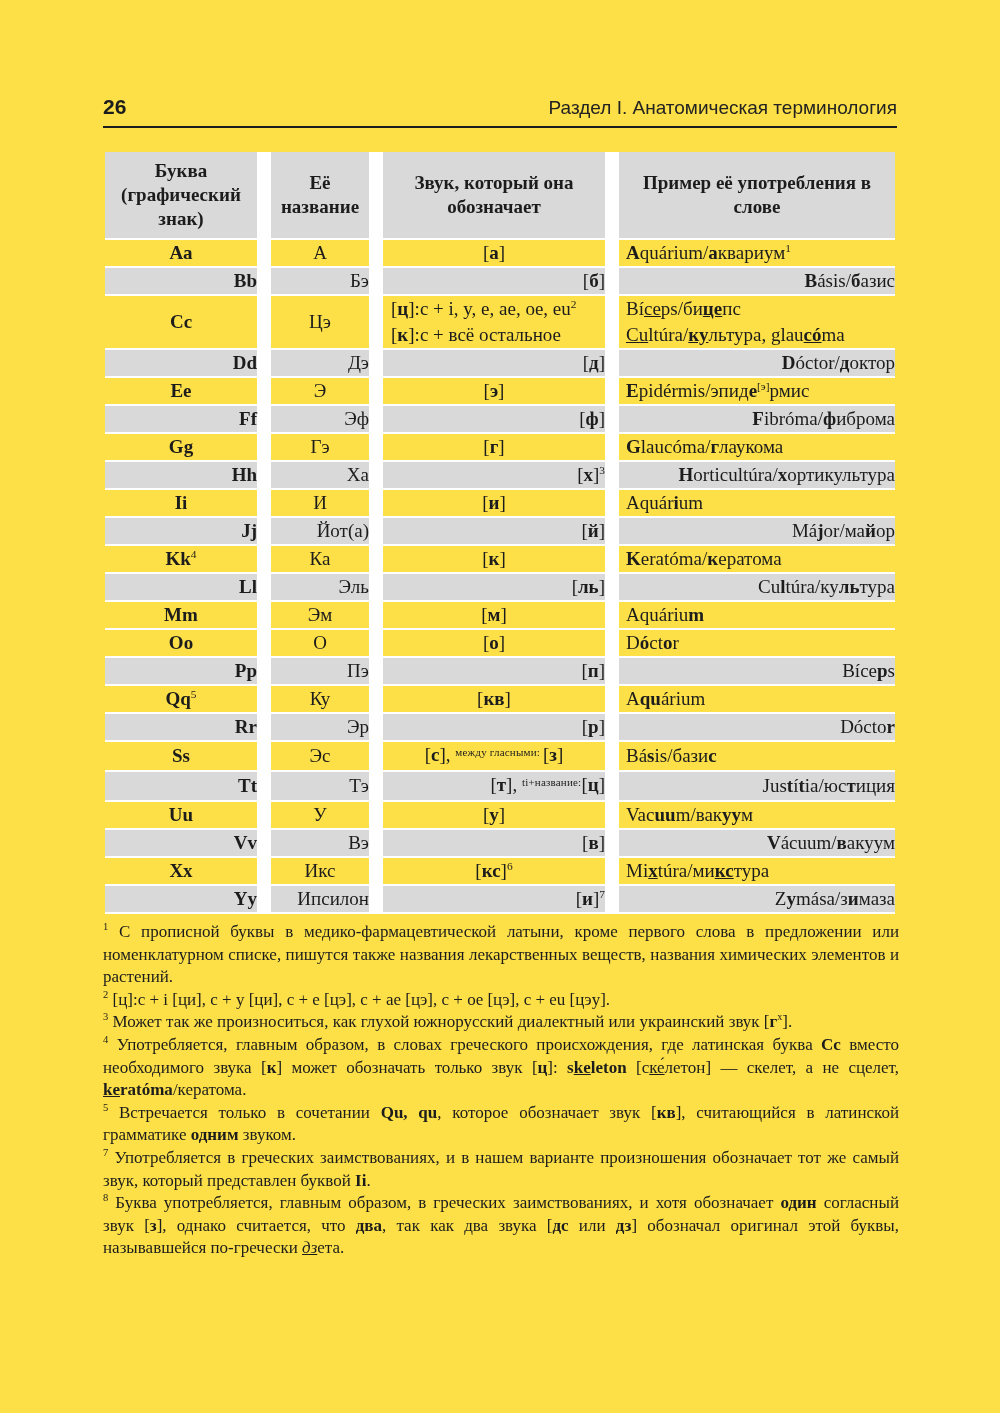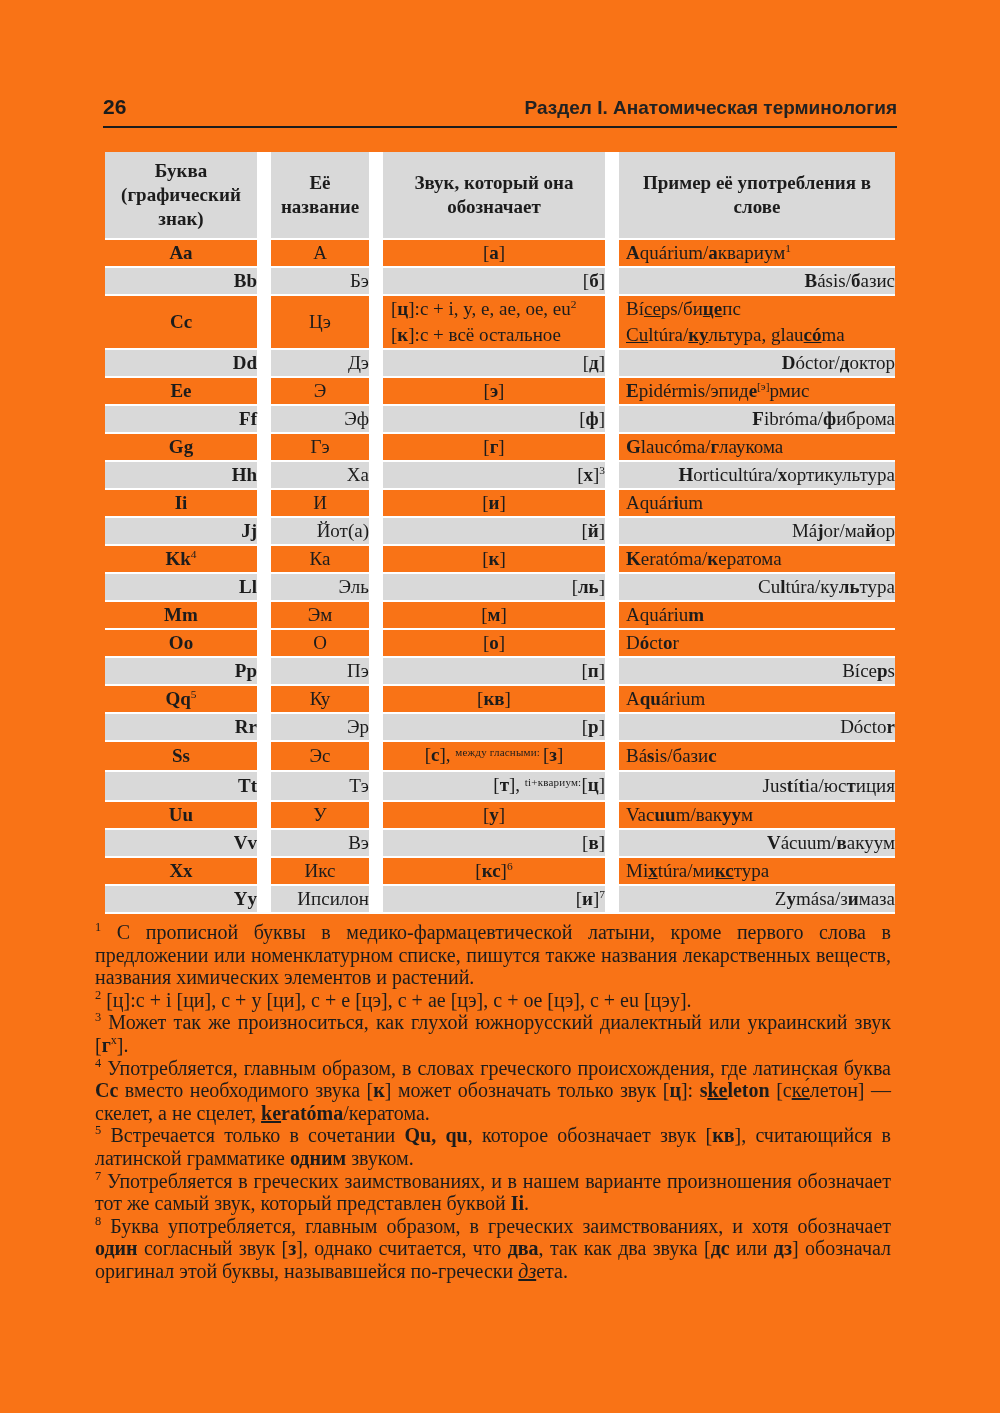--- a/index.html
+++ b/index.html
@@ -1,22 +1,22 @@
 <!DOCTYPE html>
 <html style="--shade: #d9d9d9;"><head>
 <meta charset="utf-8">
 <style>
   html,body{margin:0;padding:0;background:#ffffff;}
   body{width:1000px;height:1413px;font-family:"Liberation Serif",serif;color:#1c1c1c;position:relative;}
-  .page{position:absolute;inset:0;background:#f97316;}
+  .page{position:absolute;inset:0;background:#fde047;}
 
   
   .pageheader{position:absolute;top:95px;left:103px;width:794px;display:flex;justify-content:space-between;align-items:baseline;font-family:"Liberation Sans",sans-serif;}
   .pagenum{font-weight:bold;font-size:21px;}
-  .sectitle{font-size:19px;font-weight:700;color:#222;}
+  .sectitle{font-size:19px;font-weight:400;color:#222;}
   .headrule{position:absolute;top:126px;left:103px;width:794px;height:2px;background:#1c1c1c;}
 
   
   table.alpha{position:absolute;top:152px;left:105px;width:790px;border-collapse:separate;border-spacing:0;table-layout:fixed;font-size:19px;}
   col.c1{width:152px;} col.c2{width:112px;} col.c3{width:236px;} col.c4{width:290px;}
   th,td{padding:0;border-bottom:2px solid #fff;vertical-align:middle;}
   th{background:var(--shade,#d9d9d9);font-weight:bold;height:86px;text-align:center;line-height:1.25;font-size:19px;}
   td{height:24px;text-align:center;}
   td+td,th+th{border-left:14px solid #fff;}
   tr.shaded td{background:var(--shade,#d9d9d9);text-align:right;}
@@ -25,21 +25,21 @@
   td .line{line-height:26px;}
   .s-b{font-weight:bold;}
   .s-u{text-decoration:underline;}
   .s-bu{font-weight:bold;text-decoration:underline;}
   .s-i{}
   .s-iu{font-style:italic;text-decoration:underline;}
   .s-sup{font-size:0.6em;vertical-align:super;line-height:0;}
   .s-small{font-size:11px;position:relative;top:-5px;letter-spacing:0.2px;}
 
   
-  .footnotes{position:absolute;top:921px;left:95px;width:796px;font-size:20px;line-height:22.6px;text-align:justify;}
+  .footnotes{position:absolute;top:921px;left:103px;width:796px;font-size:17px;line-height:22.6px;text-align:justify;}
   .fn{margin:0;}
   .fn sup{font-size:0.62em;line-height:0;}
 </style>
 </head>
 <body>
 
 <div class="page">
 
   <div class="pageheader">
     <span class="pagenum">26</span>
@@ -242,21 +242,21 @@
             <div class="line">[<span class="s-b">с</span>], <span class="s-small">между гласными: </span>[<span class="s-b">з</span>]</div>
           </td>
           <td class="example">
             <div class="line">Bá<span class="s-b">s</span>is/бази<span class="s-b">с</span></div>
           </td>
         </tr>
         <tr class="shaded">
           <td><span class="s-b">Tt</span></td>
           <td>Тэ</td>
           <td class="sound">
-            <div class="line">[<span class="s-b">т</span>], <span class="s-small">ti+квариум:</span>[<span class="s-b">ц</span>]</div>
+            <div class="line">[<span class="s-b">т</span>], <span class="s-small">ti+название:</span>[<span class="s-b">ц</span>]</div>
           </td>
           <td class="example">
             <div class="line">Jus<span class="s-b">t</span>í<span class="s-b">t</span>ia/юс<span class="s-b">т</span>иция</div>
           </td>
         </tr>
         <tr>
           <td><span class="s-b">Uu</span></td>
           <td>У</td>
           <td class="sound">
             <div class="line">[<span class="s-b">у</span>]</div>

